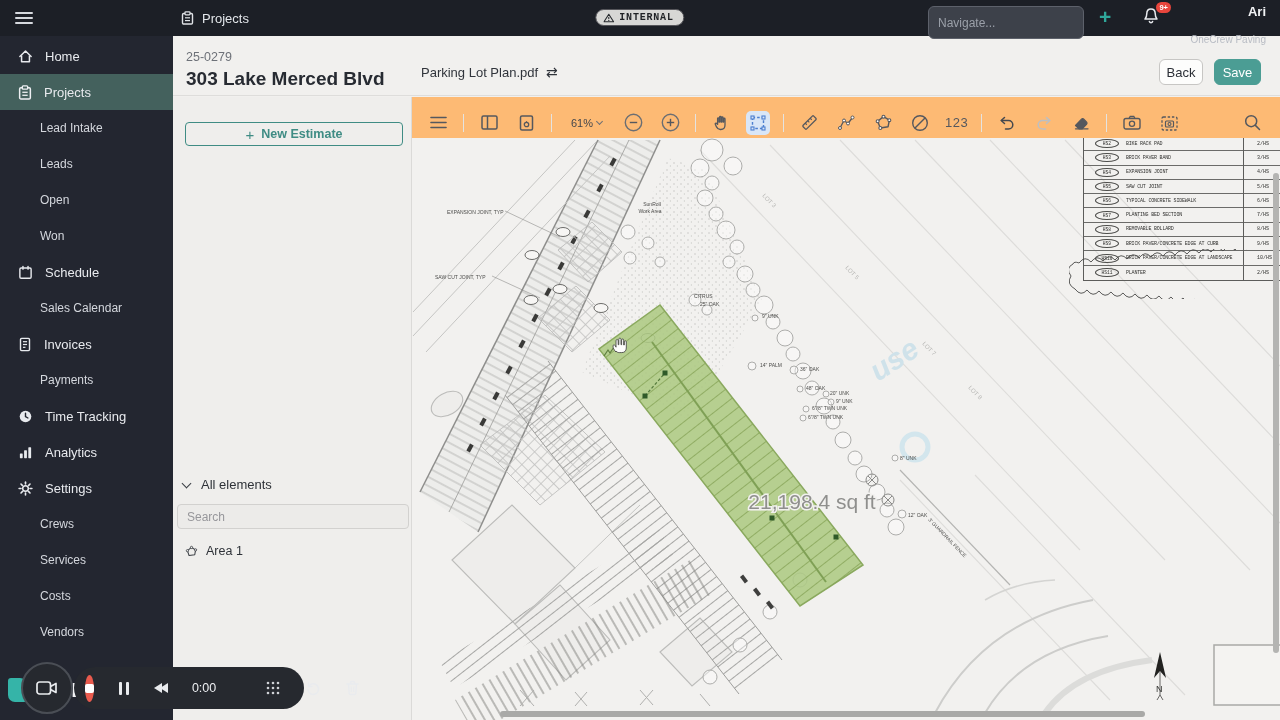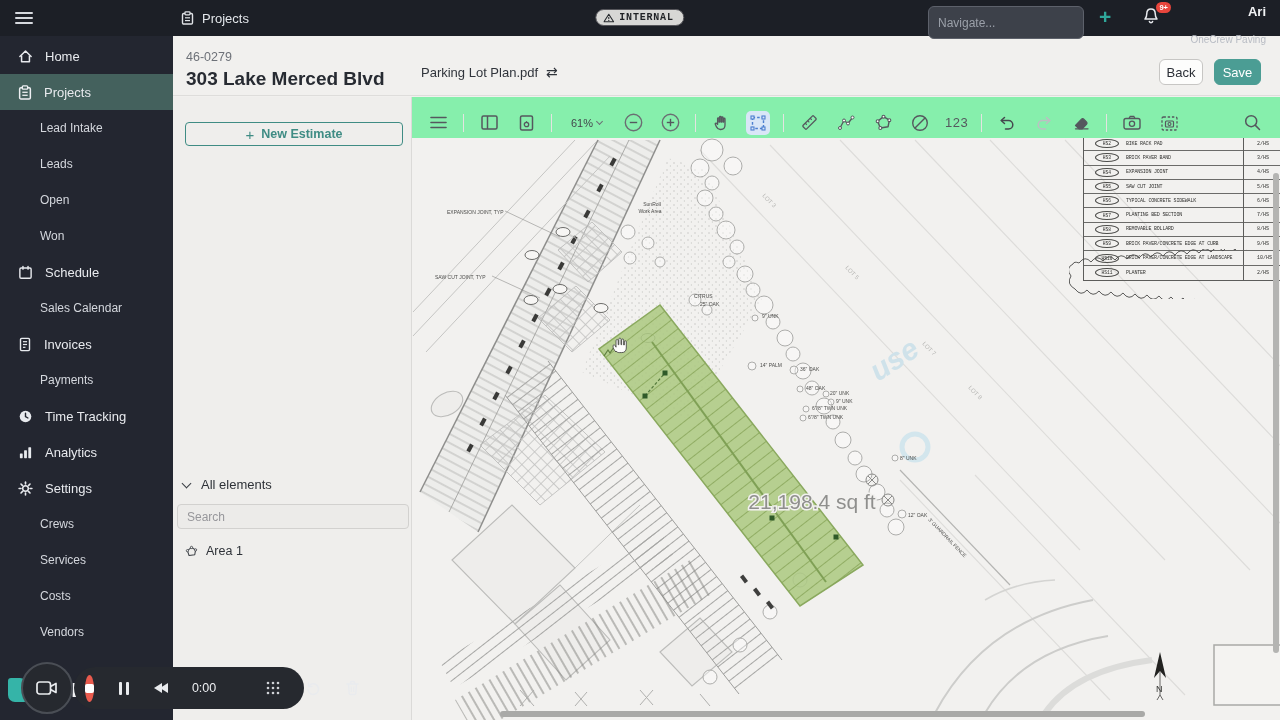--- a/index.html
+++ b/index.html
@@ -42,21 +42,21 @@
   .epanel { position:absolute; left:173px; top:97px; width:239px; bottom:0; background:#efeeec; border-right:1px solid #dbdad8; z-index:10; }
   .new-est { position:absolute; left:12px; top:25px; width:218px; height:24px; border:1px solid #3f8c84; border-radius:4px; color:#3f8c84; font-size:12.5px; font-weight:bold; display:flex; align-items:center; justify-content:center; gap:7px; cursor:pointer; background:transparent; }
   .all-elems { position:absolute; left:10px; top:380px; display:flex; align-items:center; gap:11px; font-size:13px; color:#2e3238; cursor:pointer; }
   .chev { width:7px; height:7px; border-left:1.6px solid #3a3e44; border-bottom:1.6px solid #3a3e44; transform:rotate(-45deg); margin-top:-3px; }
   .esearch { position:absolute; left:4px; top:407px; width:232px; height:25px; background:#ecebe9; border:1px solid #d2d1cf; border-radius:4px; }
   .esearch input { width:100%; height:100%; background:transparent; border:none; outline:none; font-size:12px; color:#55595f; padding:0 9px; font-family:inherit; }
   .esearch input::placeholder { color:#97979b; }
   .elem-row { position:absolute; left:12px; top:447px; display:flex; align-items:center; gap:8px; font-size:12.5px; color:#2e3238; cursor:pointer; }
 
   
-  .viewer { position:absolute; left:412px; top:97px; right:0; bottom:0; background:#86efac; }
+  .viewer { position:absolute; left:412px; top:97px; right:0; bottom:0; background:#fdba74; }
   .vtoolbar { position:absolute; left:0; top:10px; right:0; height:31px; display:flex; align-items:center; padding-left:14px; gap:13px; border-bottom:1px solid #eceath; }
   .vtb-sep { width:1px; height:18px; background:#e4e3e1; }
   .tbtn { width:24px; height:24px; display:flex; align-items:center; justify-content:center; cursor:pointer; border-radius:5px; }
   .tbtn.selected { background:#d9e6f7; }
   .zoomctl { display:flex; align-items:center; gap:4px; font-size:11px; color:#43464c; cursor:pointer; padding:3px 6px; }
   .chev-sm { width:5px; height:5px; border-left:1.3px solid #6b6e74; border-bottom:1.3px solid #6b6e74; transform:rotate(-45deg); margin-top:-2px; }
   .count-label { font-size:13px; color:#55585e; letter-spacing:.5px; cursor:pointer; }
   .tb-search { margin-left:auto; margin-right:16px; }
   .pdf { position:absolute; left:0; top:41px; right:0; bottom:0; background:#f2f1ef; overflow:hidden; }
   .plan-svg { position:absolute; left:-412px; top:-138px; }
@@ -232,21 +232,21 @@
     </div>
   <div class="side-item sub">
       <span>Costs</span>
     </div>
   <div class="side-item sub">
       <span>Vendors</span>
     </div>
 </div>
 
 <div class="header">
-  <div class="proj-code">46-0279</div>
+  <div class="proj-code">25-0279</div>
   <div class="proj-title">303 Lake Merced Blvd</div>
   <div class="file-row">
     <span>Parking Lot Plan.pdf</span>
     <span class="swap-icon">⇄</span>
   </div>
   <div class="btn btn-back">Back</div>
   <div class="btn btn-save">Save</div>
 </div>
 
 <div class="epanel">

